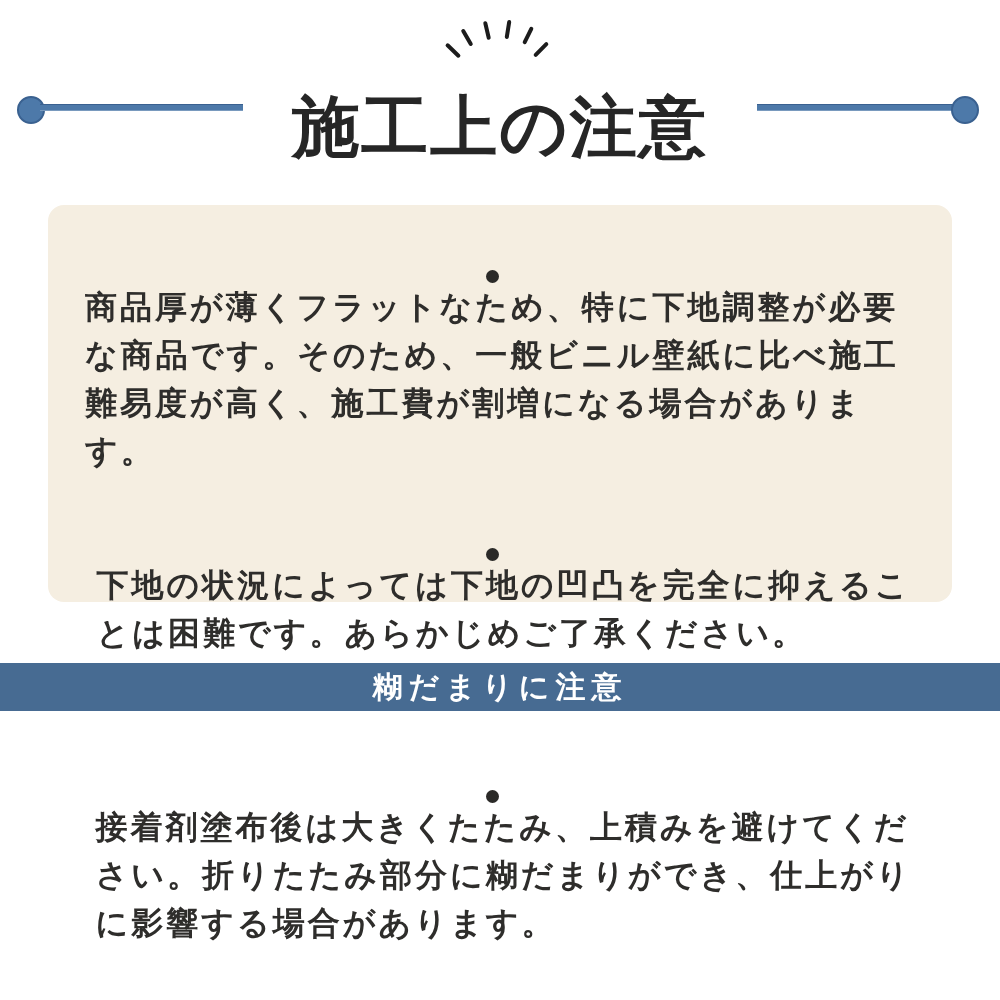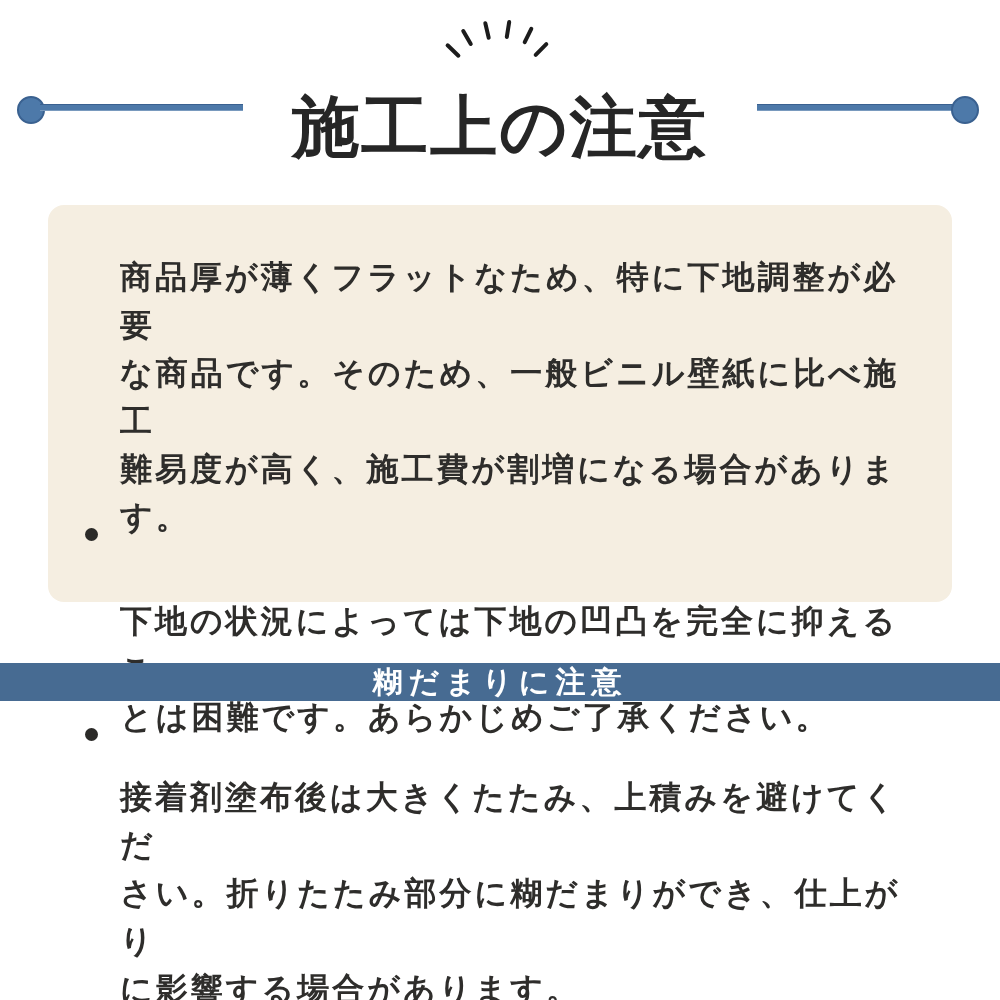--- a/index.html
+++ b/index.html
@@ -56,21 +56,21 @@
     position:absolute;left:0;top:76px;width:1000px;
     text-align:center;
     font-size:67px;line-height:1.05;
     font-weight:900;
     letter-spacing:2px;
     color:var(--title-black);
     margin-top:16px;
   }
 
   
-  .bullet-item{display:flex;align-items:flex-end;}
+  .bullet-item{display:flex;align-items:center;flex-direction:column;}
   .bullet-dot{
     flex:0 0 auto;
     width:13px;height:13px;border-radius:50%;
     background:#2b2a28;
     margin:17px 22px 0 0;
   }
   .bullet-text{
     font-size:32px;line-height:48px;
     font-weight:700;
     letter-spacing:3px;
@@ -82,21 +82,21 @@
   .notice-box{
     position:absolute;left:48px;top:205px;width:904px;height:397px;
     background:var(--box-beige);
     border-radius:16px;
     padding:48px 30px 0 37px;
   }
   .notice-box .bullet-item + .bullet-item{margin-top:56px;}
 
   
   .banner{
-    position:absolute;left:0;top:663px;width:1000px;height:38px;
+    position:absolute;left:0;top:663px;width:1000px;height:48px;
     background:var(--banner-blue);
     display:flex;align-items:center;justify-content:center;
   }
   .banner-label{
     color:#ffffff;
     font-size:30px;
     font-weight:700;
     letter-spacing:6px;
   }
 

